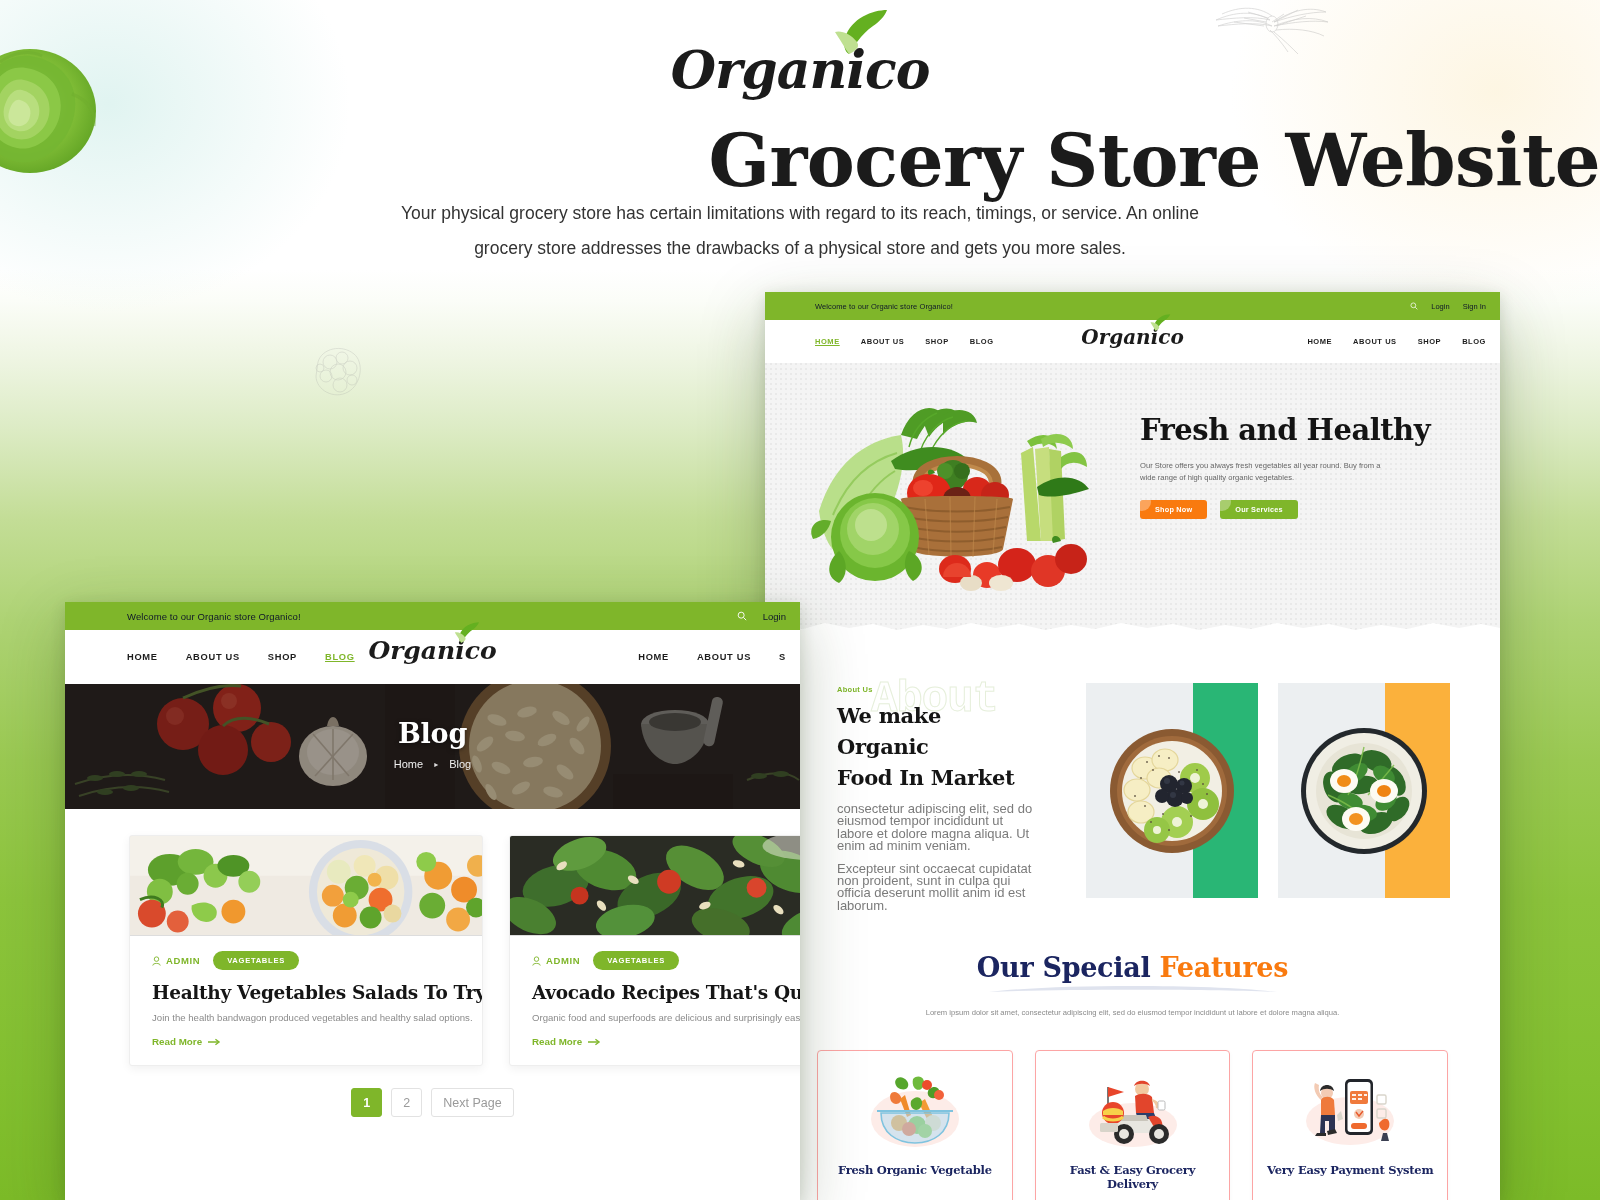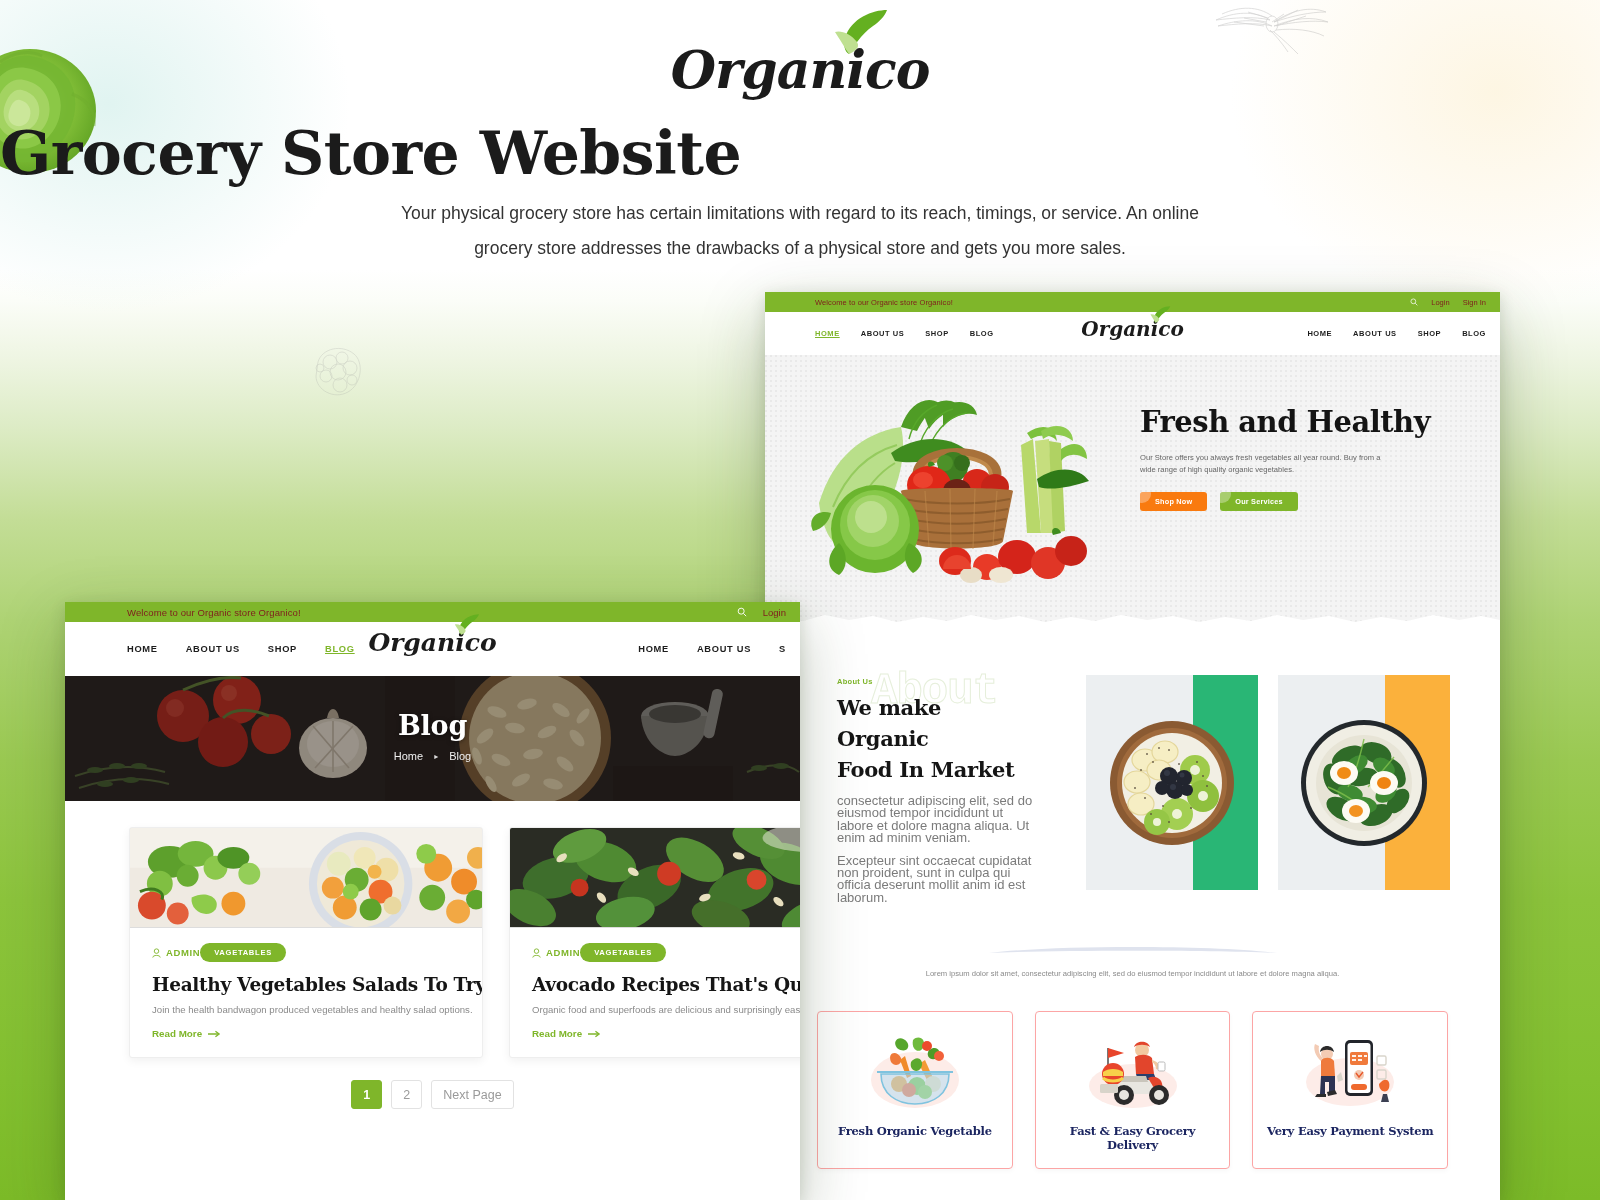--- a/index.html
+++ b/index.html
@@ -55,40 +55,40 @@
   .logo-word {
     font-family:"DejaVu Serif", serif;
     font-style:italic; font-weight:bold;
     font-size:52px; color:#1b1b1b; letter-spacing:-1px;
     line-height:1;
   }
   .logo-leaf { position:absolute; right:38px; top:-36px; }
 
   .page-title {
     position:absolute; left:0; right:0; top:118px;
-    text-align:left;
+    text-align:right;
     font-family:"DejaVu Serif", serif;
-    font-weight:bold; font-size:60px; color:#1b1b1b;
+    font-weight:bold; font-size:72px; color:#1b1b1b;
     letter-spacing:-.5px;
   }
   .page-sub {
     position:absolute; left:50%; transform:translateX(-50%); top:196px;
     width:820px; text-align:center;
     font-size:17.5px; line-height:35px; color:#333;
   }
 
   
   .mock { position:absolute; background:#fff; overflow:hidden; }
   .mock.shadow-a { box-shadow:0 22px 60px rgba(40,60,20,.28), 0 4px 14px rgba(40,60,20,.16); }
 
   
   #mock-home { left:765px; top:292px; width:735px; height:908px; }
   .topbar {
-    height:20px; background:#7fb62a; display:flex; align-items:center;
-    padding:0 14px 0 50px; color:#7f1d1d;
+    height:28px; background:#7fb62a; display:flex; align-items:center;
+    padding:0 14px 0 50px; color:#0f172a;
   }
   .topbar .welcome { font-size:7.5px; letter-spacing:.1px; }
   .topbar .right { margin-left:auto; display:flex; align-items:center; gap:13px; }
   .topbar .right span { font-size:7.5px; }
   .mnav {
     height:43px; background:#fff; display:flex; align-items:center;
     padding:0 14px 0 50px; position:relative;
   }
   .mnav .links { display:flex; gap:21px; }
   .mnav .links a {
@@ -211,21 +211,21 @@
   }
   .crumb { margin-top:9px; display:flex; gap:11px; align-items:center; justify-content:center;
            font-size:11px; color:#f0f0f0; }
   .crumb .sep { font-size:8px; color:#ddd; }
 
   .blog-grid { padding:26px 64px 0; display:flex; gap:26px; }
   .bcard { width:354px; background:#fff; border:1px solid #eee; border-radius:3px;
            box-shadow:0 3px 10px rgba(0,0,0,.06); overflow:hidden; flex:none; }
   .bcard .thumb { height:100px; position:relative; overflow:hidden; background:#ddd; }
   .bcard .body { padding:15px 22px 18px; }
-  .bmeta { display:flex; align-items:center; }
+  .bmeta { display:flex; align-items:center; gap:13px; }
   .bmeta .admin { display:flex; align-items:center; gap:5px; font-size:9.5px;
                   letter-spacing:.6px; color:#7fb62a; font-weight:bold; }
   .badge { background:#7fb62a; color:#fff; font-size:7.6px; font-weight:bold;
            letter-spacing:.7px; padding:5px 14px; border-radius:11px; }
   .bcard h3 { margin-top:12px; font-family:"DejaVu Serif", serif; font-weight:bold;
               font-size:18.5px; color:#151515; letter-spacing:-.3px; white-space:nowrap; }
   .bcard .ex { margin-top:9px; font-size:9.6px; color:#8b8b8b; white-space:nowrap; }
   .bcard .more { margin-top:13px; font-size:9.8px; color:#7fb62a; font-weight:bold;
                  display:flex; align-items:center; gap:6px; }
 
@@ -584,20 +584,24 @@
               <ellipse cx="86" cy="66" rx="7" ry="6" fill="#ef8411"></ellipse>
             <ellipse cx="58" cy="94" rx="14" ry="12" fill="#fdfbf3"></ellipse>
               <ellipse cx="58" cy="94" rx="7" ry="6" fill="#f2921f"></ellipse>
           </g>
         </svg>
       </div>
     </div>
   </div>
 
   <div class="feat">
+    <h2>
+      <span>Our Special</span>
+      <span class="orange">Features</span>
+    </h2>
     <svg class="swoosh" viewBox="0 0 300 16">
       <path d="M6 11 C70 3 230 3 294 11 C230 8 70 8 6 11 Z" fill="#dfe3ee"></path>
     </svg>
     <p>Lorem ipsum dolor sit amet, consectetur adipiscing elit, sed do eiusmod tempor incididunt ut labore et dolore magna aliqua.</p>
 
     <div class="cards">
       <div class="card">
         <div class="ill">
           <svg width="96" height="78" viewBox="0 0 96 78">
             <ellipse cx="48" cy="48" rx="44" ry="28" fill="#fdece8"></ellipse>

